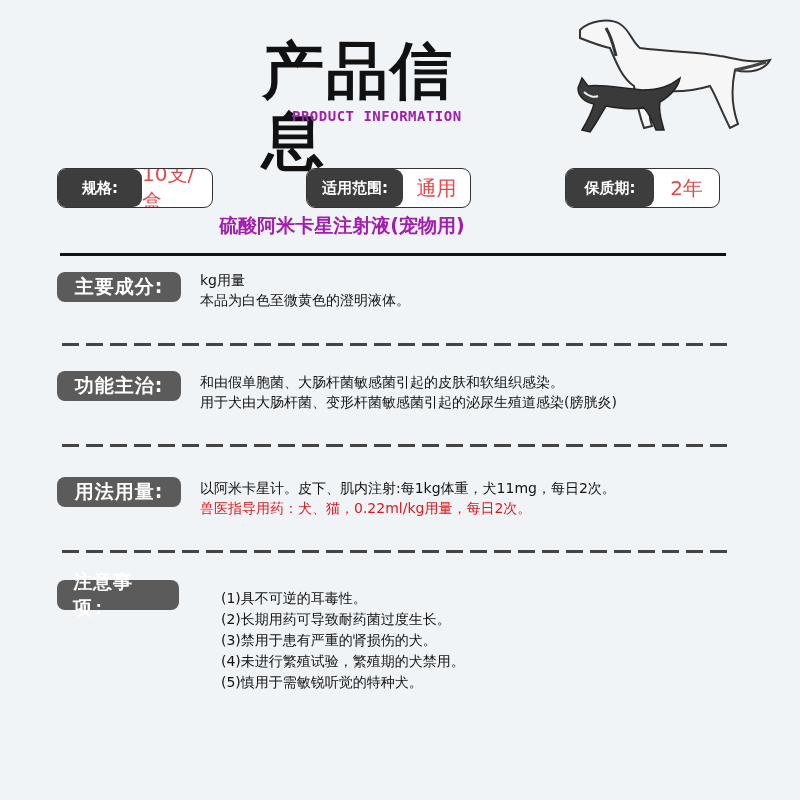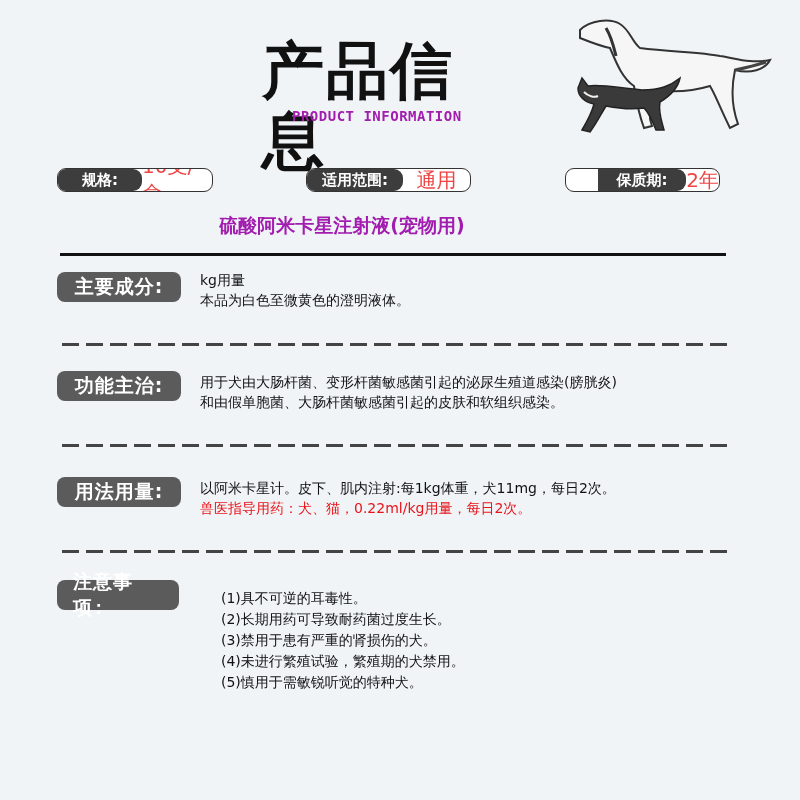--- a/index.html
+++ b/index.html
@@ -16,21 +16,21 @@
     color: #111; text-align: left;
   }
   .subtitle {
     position: absolute; left: 292px; top: 108px;
     font-family: "DejaVu Sans Mono", "Liberation Mono", monospace;
     font-size: 14px; font-weight: bold; color: #a21caf; letter-spacing: 0.5px;
   }
   .pet-art { position: absolute; left: 560px; top: 12px; width: 220px; height: 130px; }
 
   .spec {
-    position: absolute; top: 168px; height: 24px;
+    position: absolute; top: 168px; height: 40px;
     display: flex; align-items: stretch;
     border: 1.5px solid #333; border-radius: 9px; overflow: hidden;
     background: #fff; box-sizing: border-box;
   }
   .spec .k {
     background: #3d3d3d; color: #fff; font-size: 15px; font-weight: bold;
     display: flex; align-items: center; justify-content: center;
     border-radius: 0 9px 9px 0;
   }
   .spec .v {
@@ -82,39 +82,39 @@
 </svg>
 
 <div class="spec" style="left:57px;width:156px;">
   <span class="k" style="width:84px;">规格:</span>
   <span class="v">10支/盒</span>
 </div>
 <div class="spec" style="left:306px;width:165px;">
   <span class="k" style="width:96px;">适用范围:</span>
   <span class="v">通用</span>
 </div>
-<div class="spec" style="left:565px;width:155px;padding-left:32px;">
+<div class="spec" style="left:565px;width:155px;">
   <span class="k" style="width:88px;">保质期:</span>
   <span class="v">2年</span>
 </div>
 
 <div class="product-name">硫酸阿米卡星注射液(宠物用)</div>
 <div class="rule"></div>
 
 <div class="section-label" style="top:272px;width:124px;">主要成分:</div>
 <div class="section-text" style="top:270px;">
   <div>kg用量</div>
   <div>本品为白色至微黄色的澄明液体。</div>
 </div>
 <div class="dash" style="top:343px;"></div>
 
 <div class="section-label" style="top:371px;width:124px;">功能主治:</div>
 <div class="section-text" style="top:372px;">
+  <div>和由假单胞菌、大肠杆菌敏感菌引起的皮肤和软组织感染。</div>
   <div>用于犬由大肠杆菌、变形杆菌敏感菌引起的泌尿生殖道感染(膀胱炎)</div>
-  <div>和由假单胞菌、大肠杆菌敏感菌引起的皮肤和软组织感染。</div>
 </div>
 <div class="dash" style="top:444px;"></div>
 
 <div class="section-label" style="top:477px;width:124px;">用法用量:</div>
 <div class="section-text" style="top:478px;">
   <div>以阿米卡星计。皮下、肌内注射:每1kg体重，犬11mg，每日2次。</div>
   <div class="red">兽医指导用药：犬、猫，0.22ml/kg用量，每日2次。</div>
 </div>
 <div class="dash" style="top:550px;"></div>
 

